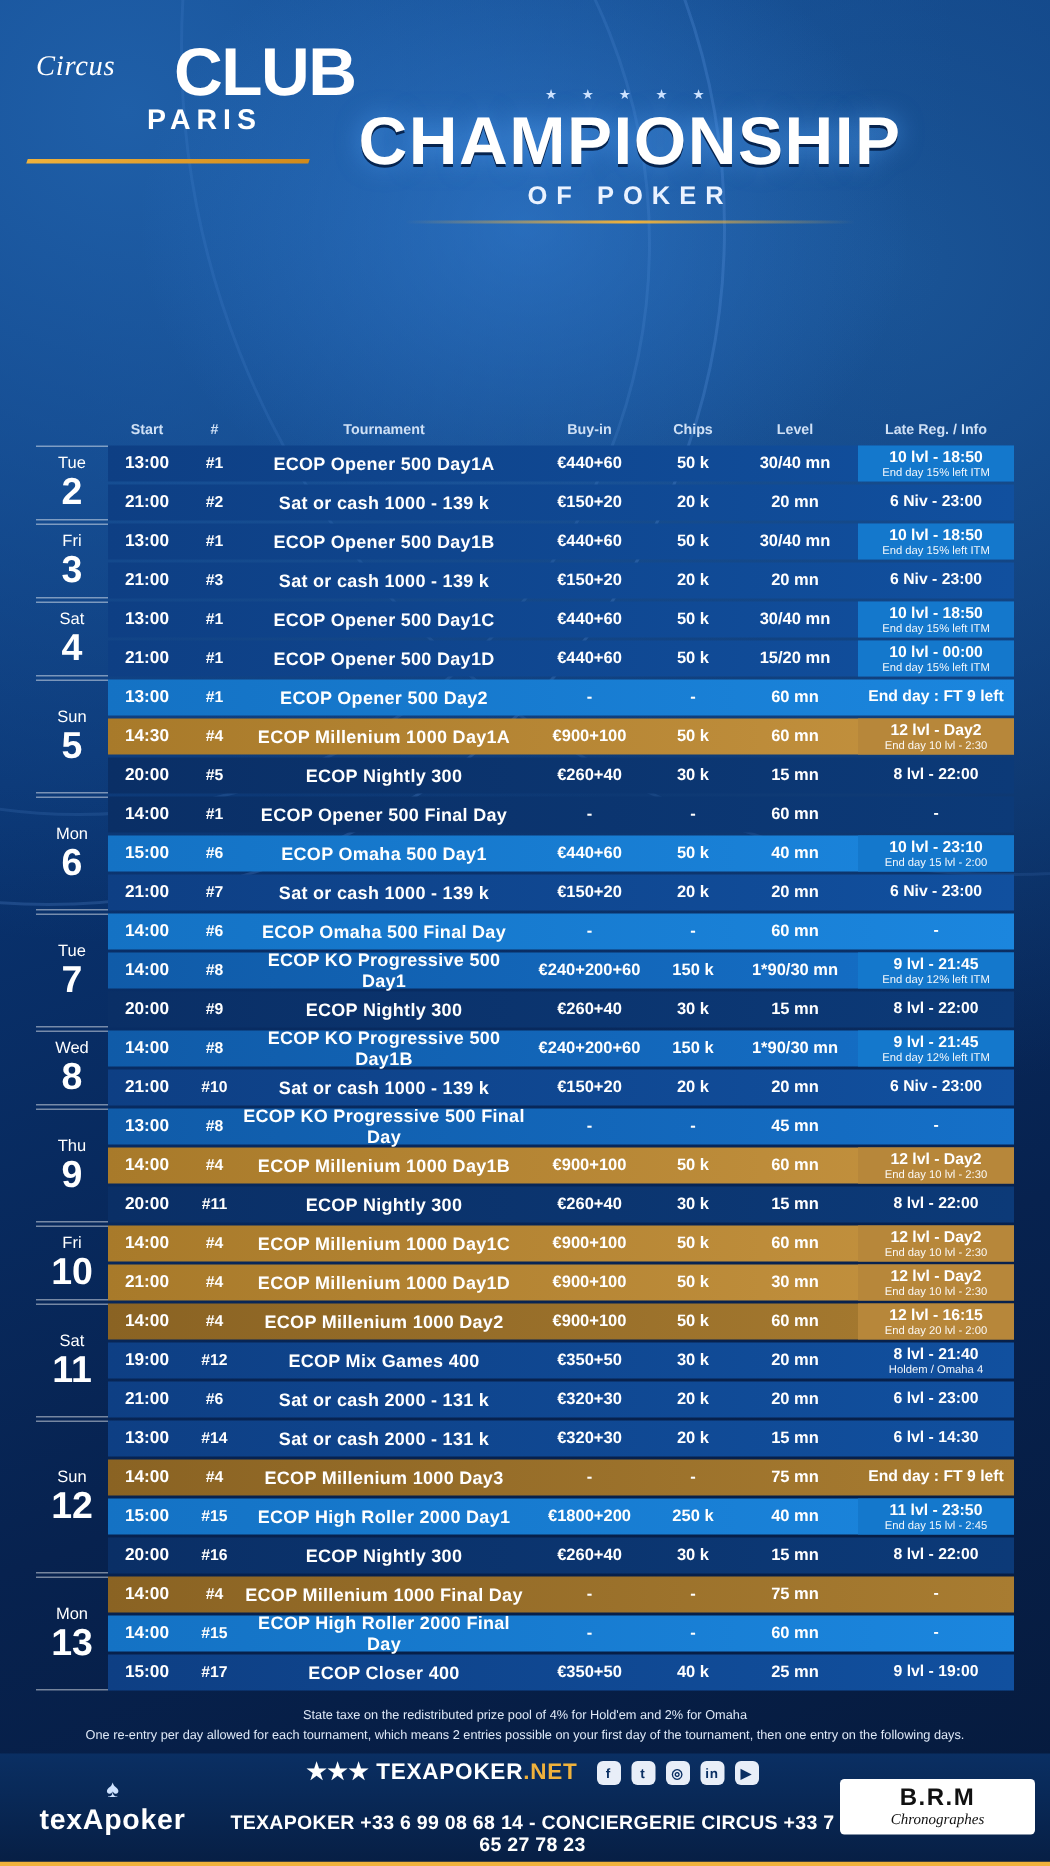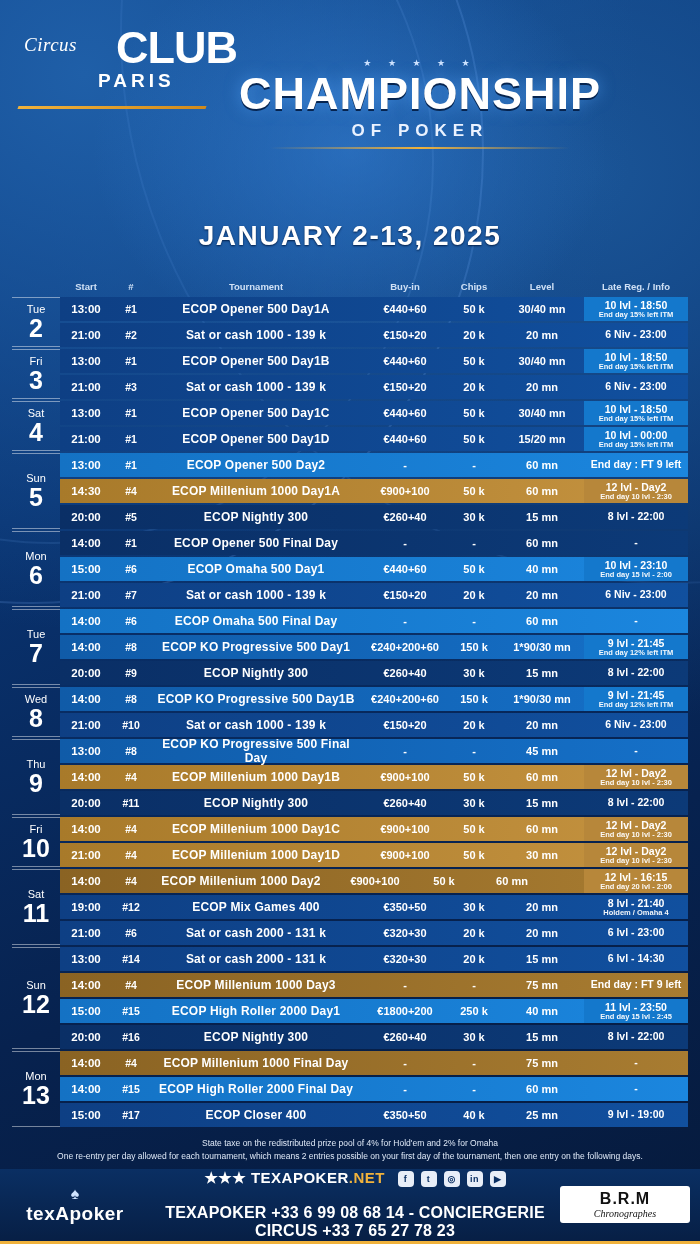--- a/index.html
+++ b/index.html
@@ -62,21 +62,21 @@
     margin:6px auto 0;width:300px;height:2px;
     background:linear-gradient(90deg,rgba(240,178,60,0),#f0b23c,rgba(240,178,60,0));
   }
   .dates{
     position:absolute;left:0;top:220px;width:700px;text-align:center;
     font-size:28px;font-weight:bold;color:#fff;letter-spacing:1.5px;
     text-shadow:0 1px 2px #04204a;
   }
 
   
-  .sched{position:relative;padding:0 12px;}
+  .sched{position:relative;padding:0 24px;}
   .colhead{
     display:flex;align-items:center;height:22px;color:#cfe0f5;font-size:9.5px;font-weight:bold;
   }
   .c-day{width:48px;}
   .c-start{width:52px;text-align:center;}
   .c-num{width:38px;text-align:center;}
   .c-tour{flex:1;text-align:center;}
   .c-buy{width:86px;text-align:center;}
   .c-chips{width:52px;text-align:center;}
   .c-lvl{width:84px;text-align:center;}
@@ -91,21 +91,21 @@
   }
   .daybox .dw{font-size:11px;line-height:1.1;text-align:center;}
   .daybox .dn{font-size:25px;font-weight:bold;line-height:1;}
   .rows{flex:1;display:flex;flex-direction:column;gap:2px;}
   .row{display:flex;align-items:center;height:24px;font-size:11.5px;color:#fff;}
   .row .c-start{font-weight:bold;}
   .row .c-num{font-weight:bold;font-size:10.5px;}
   .row .c-tour{font-weight:bold;font-size:12px;letter-spacing:.2px;}
   .row .c-buy,.row .c-chips,.row .c-lvl{font-weight:bold;font-size:11px;}
   .row .c-late{font-size:10.5px;font-weight:bold;line-height:1.05;}
-  .row .c-late .sub{display:block;font-size:7.5px;font-weight:bold;opacity:.95;}
+  .row .c-late .sub{display:block;font-size:7.5px;font-weight:normal;opacity:.95;}
 
   
   .v-blue    {background:linear-gradient(90deg,#0e3f84,#11509f);}
   .v-lightblue{background:linear-gradient(90deg,#1472c4,#1b86de);}
   .v-midblue {background:linear-gradient(90deg,#105ba8,#1570c8);}
   .v-gold    {background:linear-gradient(90deg,#a87a2a,#c59340);}
   .v-gold2   {background:linear-gradient(90deg,#8a6323,#a87c31);}
   .v-dark    {background:linear-gradient(90deg,#0a2f66,#0c3a78);}
 
   .cell-late-gold{background:#b7873a;}
@@ -122,21 +122,21 @@
   }
   .texapoker-logo{width:150px;text-align:center;color:#fff;}
   .texapoker-logo .tp{font-size:19px;font-weight:bold;letter-spacing:.5px;}
   .spade{font-size:16px;color:#cfe3ff;}
   .center-foot{flex:1;text-align:center;color:#fff;}
   .center-foot .brand{font-size:15px;font-weight:bold;letter-spacing:.5px;}
   .center-foot .brand .net{color:#f0b23c;}
   .socials{display:inline-flex;gap:7px;vertical-align:middle;margin-left:8px;}
   .soc{width:16px;height:16px;border-radius:4px;background:#e8eef8;color:#0a2f63;
        font-size:9px;display:flex;align-items:center;justify-content:center;font-weight:bold;}
-  .phones{font-size:16px;font-weight:bold;margin-top:17px;letter-spacing:.2px;}
+  .phones{font-size:13px;font-weight:bold;margin-top:17px;letter-spacing:.2px;}
   .brm{
     width:130px;margin-right:10px;background:#fff;color:#111;border-radius:3px;
     text-align:center;padding:4px 0;
   }
   .brm .b1{font-size:16px;font-weight:bold;letter-spacing:1px;}
   .brm .b2{font-size:10px;font-style:italic;font-family:"Liberation Serif",serif;}
   .legal{
     background:#f0b23c;color:#1a1a1a;height:52px;display:flex;align-items:center;
     padding:0 14px;
   }
@@ -156,21 +156,20 @@
       <div class="club">CLUB</div>
       <div class="paris">PARIS</div>
       <div class="bar"></div>
     </div>
     <div class="title-wrap">
       <div class="stars">★ ★ ★ ★ ★</div>
       <div class="t-champ">CHAMPIONSHIP</div>
       <div class="t-of">OF POKER</div>
       <div class="underline"></div>
     </div>
-    <div class="dates">JANUARY 2-13, 2025</div>
   </div>
 
   <div class="sched">
     <div class="colhead">
       <div class="c-day"></div>
       <div class="c-start">Start</div>
       <div class="c-num">#</div>
       <div class="c-tour">Tournament</div>
       <div class="c-buy">Buy-in</div>
       <div class="c-chips">Chips</div>
@@ -509,21 +508,21 @@
             <div class="dn">11</div>
           </div>
           <div class="rows">
             <div class="row v-gold2">
               <div class="c-start">14:00</div>
               <div class="c-num">#4</div>
               <div class="c-tour">ECOP Millenium 1000 Day2</div>
               <div class="c-buy">€900+100</div>
               <div class="c-chips">50 k</div>
               <div class="c-lvl">60 mn</div>
-              <div class="c-late cell-late-gold" style="align-self: stretch; display: flex; flex-direction: column; justify-content: center; margin-left: 30px;">
+              <div class="c-late cell-late-gold" style="align-self: stretch; display: flex; flex-direction: column; justify-content: center;">
                 <span>12 lvl - 16:15</span>
                 <span class="sub">End day 20 lvl - 2:00</span>
               </div>
             </div>
             <div class="row v-blue">
               <div class="c-start">19:00</div>
               <div class="c-num">#12</div>
               <div class="c-tour">ECOP Mix Games 400</div>
               <div class="c-buy">€350+50</div>
               <div class="c-chips">30 k</div>

